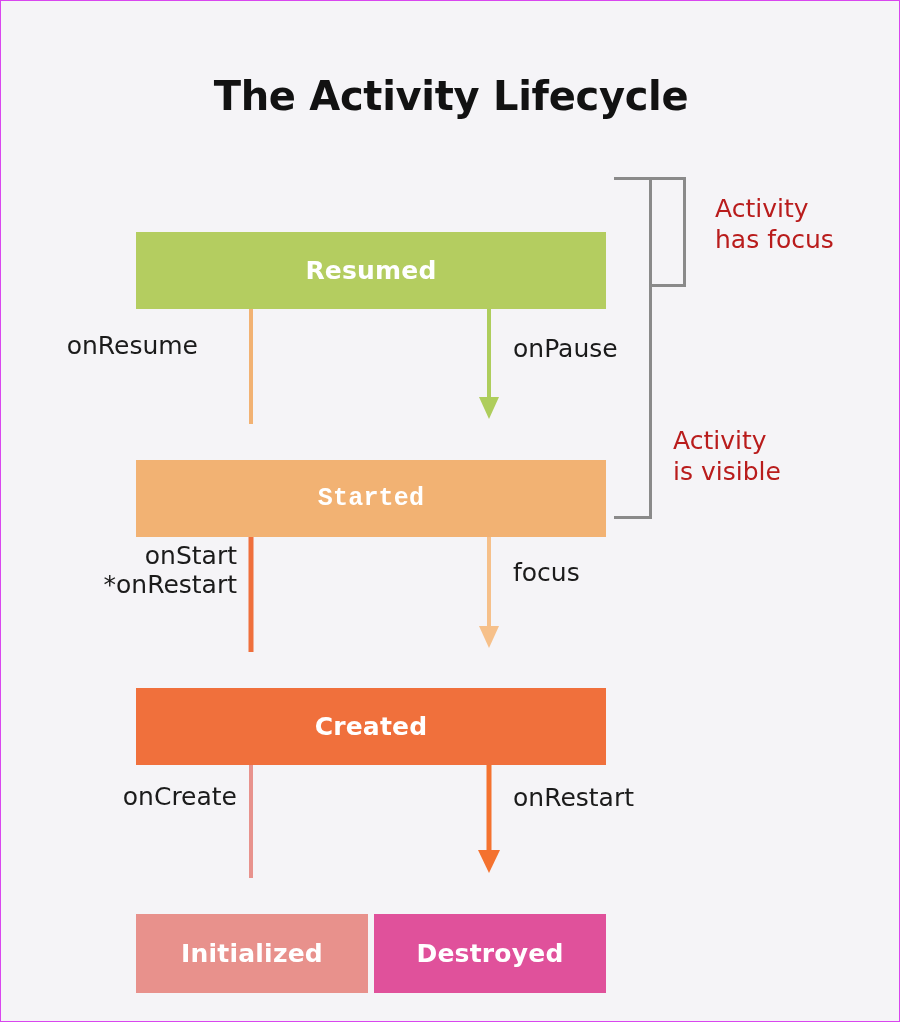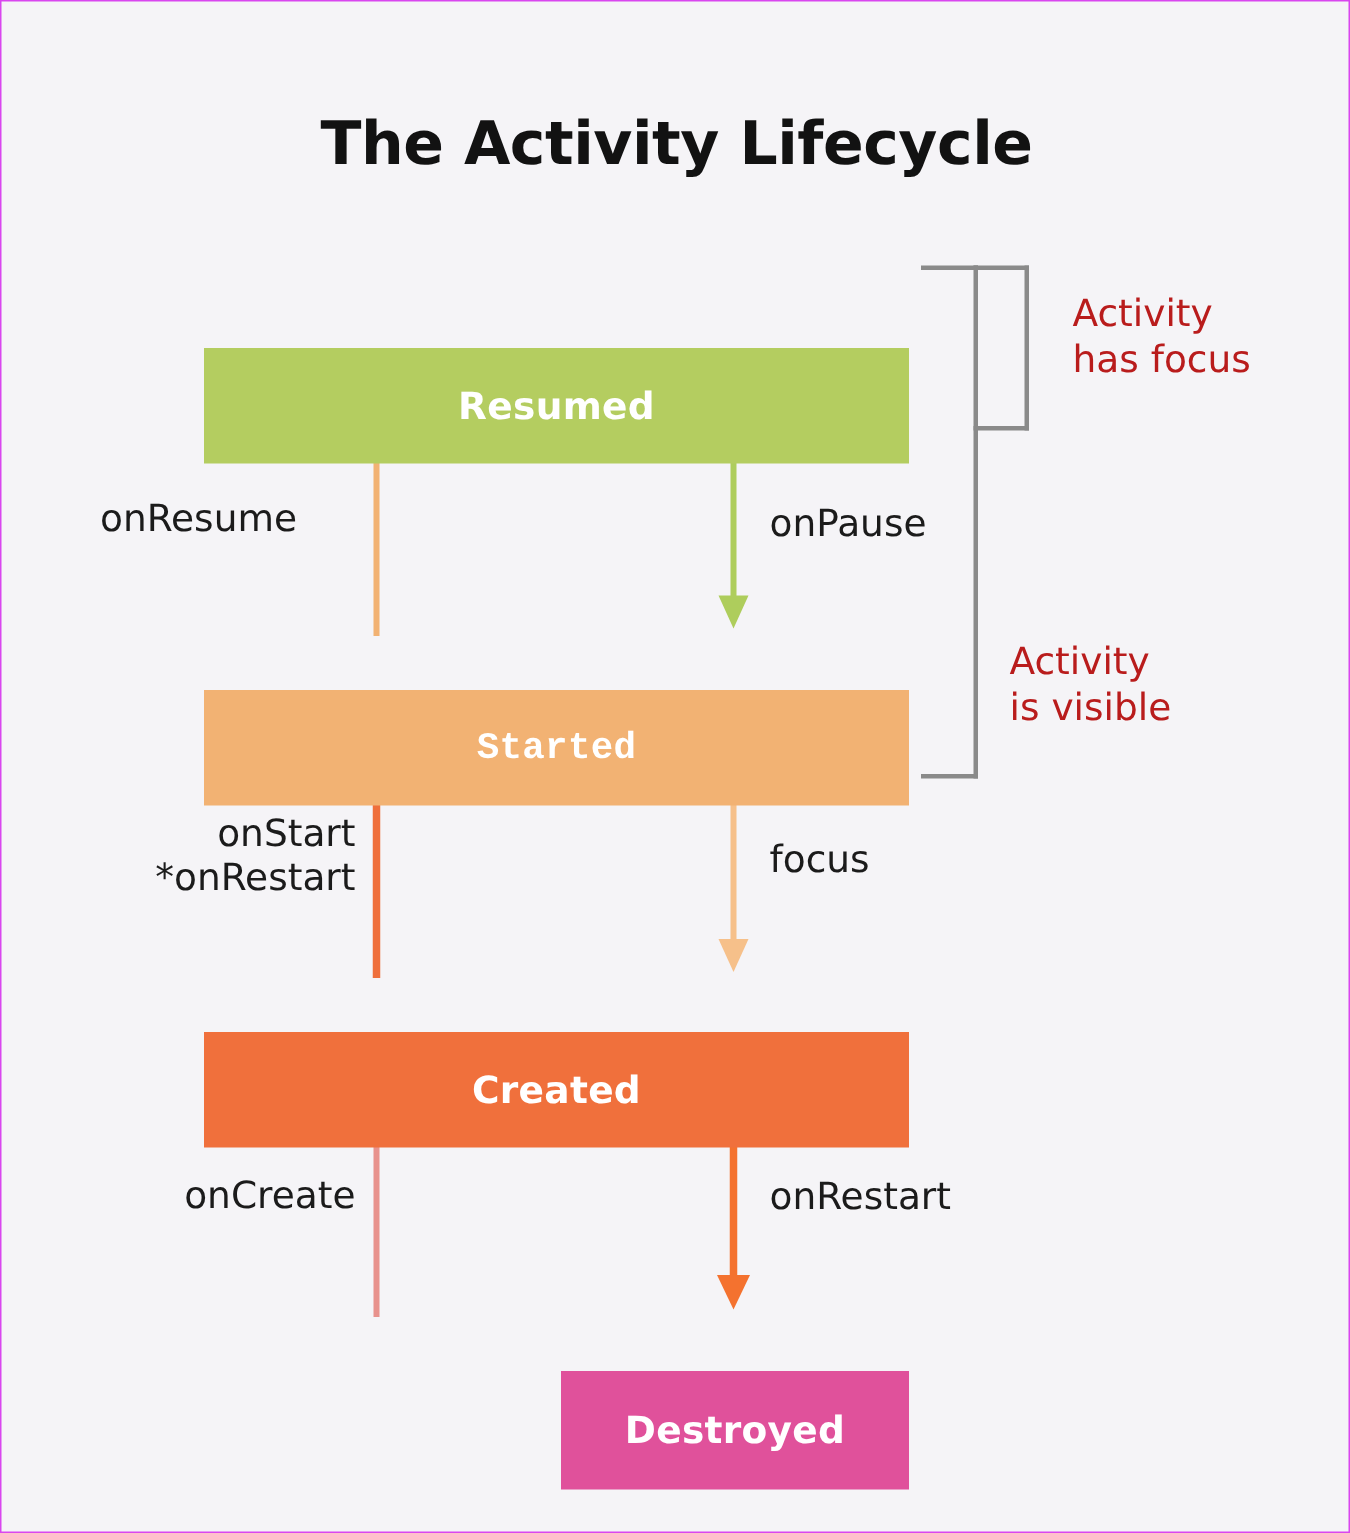--- a/index.html
+++ b/index.html
@@ -153,20 +153,23 @@
   </div>
 
   <div class="state-box" id="box-started" style="background:#f2b273;">
     <span>Started</span>
   </div>
 
   <div class="state-box" id="box-created" style="background:#f0703c;">
     <span>Created</span>
   </div>
 
+  <div class="state-box" id="box-initialized" style="background:#e8918c;">
+    <span>Initialized</span>
+  </div>
 
   <div class="state-box" id="box-destroyed" style="background:#e0519b;">
     <span>Destroyed</span>
   </div>
 
   <div class="edge-label right-align" id="lbl-onresume">onResume</div>
 
   <div class="edge-label left-align" id="lbl-onpause">onPause</div>
 
   <div class="edge-label right-align" id="lbl-onstart">onStart

